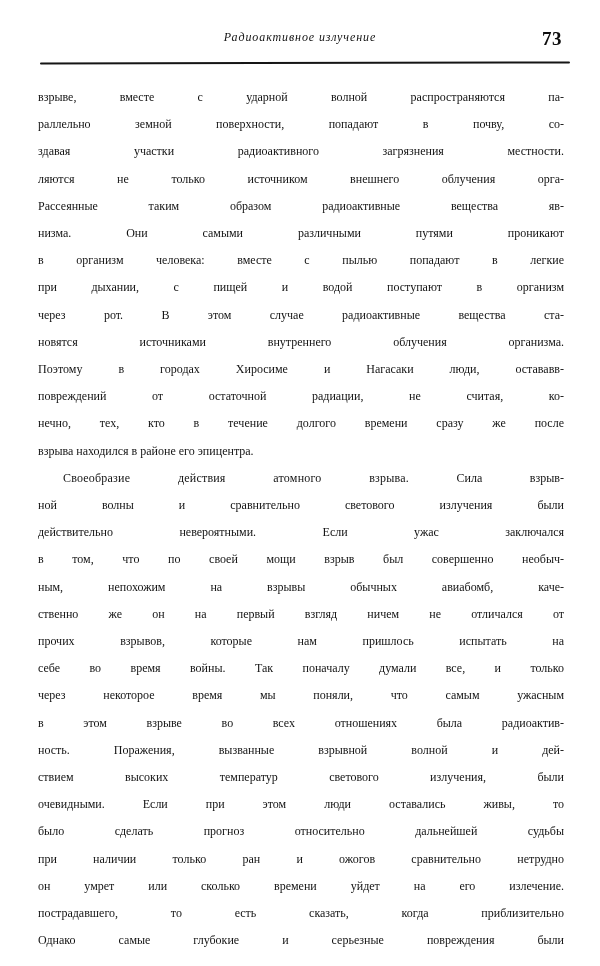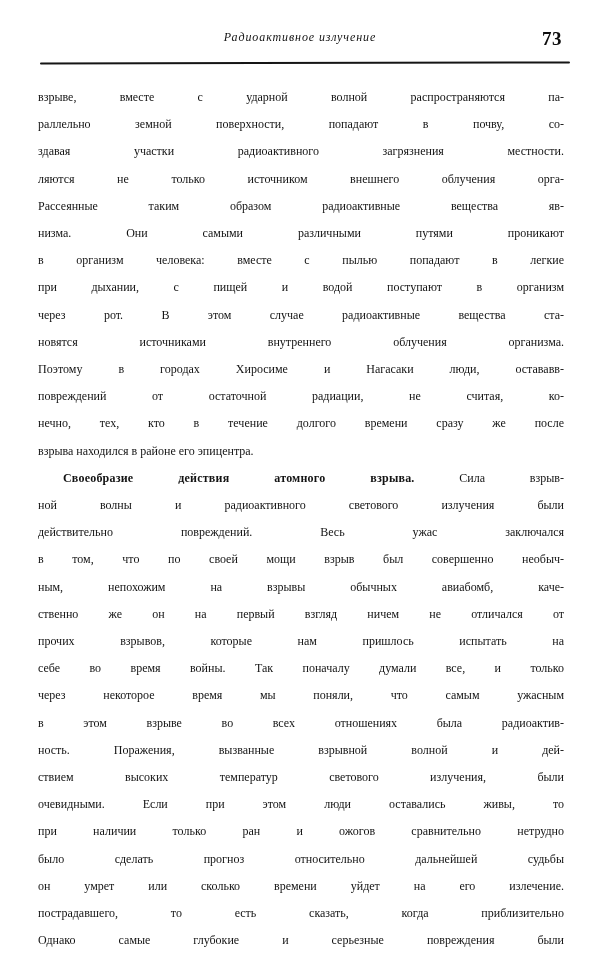--- a/index.html
+++ b/index.html
@@ -90,21 +90,21 @@
   
   .ln.last {
     text-align: right;
     text-align-last: left;
   }
   .ln .ind {
     display: inline-block;
     width: 25px;
   }
   .ln b {
-    font-weight: bold;
+    font-weight: normal;
     letter-spacing: 0.2px;
   }
 </style>
 </head>
 <body>
 
 <div class="page">
 
   <div class="running-head">
     <div class="head-title">Радиоактивное излучение</div>
@@ -125,33 +125,33 @@
         <span class="ln">при дыхании, с пищей и водой поступают в организм</span>
         <span class="ln">через рот. В этом случае радиоактивные вещества ста-</span>
         <span class="ln">новятся источниками внутреннего облучения организма.</span>
         <span class="ln">Поэтому в городах Хиросиме и Нагасаки люди, остававв-</span>
         <span class="ln">повреждений от остаточной радиации, не считая, ко-</span>
         <span class="ln">нечно, тех, кто в течение долгого времени сразу же после</span>
         <span class="ln last">взрыва находился в районе его эпицентра.</span>
       </p>
     <p class="para">
         <span class="ln"><span class="ind"></span><b>Своеобразие действия атомного взрыва.</b> Сила взрыв-</span>
-        <span class="ln">ной волны и радиоактивного светового излучения были</span>
-        <span class="ln">действительно повреждений. Весь ужас заключался</span>
+        <span class="ln">ной волны и сравнительно светового излучения были</span>
+        <span class="ln">действительно невероятными. Если ужас заключался</span>
         <span class="ln">в том, что по своей мощи взрыв был совершенно необыч-</span>
         <span class="ln">ным, непохожим на взрывы обычных авиабомб, каче-</span>
         <span class="ln">ственно же он на первый взгляд ничем не отличался от</span>
         <span class="ln">прочих взрывов, которые нам пришлось испытать на</span>
         <span class="ln">себе во время войны. Так поначалу думали все, и только</span>
         <span class="ln">через некоторое время мы поняли, что самым ужасным</span>
         <span class="ln">в этом взрыве во всех отношениях была радиоактив-</span>
         <span class="ln">ность. Поражения, вызванные взрывной волной и дей-</span>
         <span class="ln">ствием высоких температур светового излучения, были</span>
         <span class="ln">очевидными. Если при этом люди оставались живы, то</span>
+        <span class="ln">было сделать прогноз относительно дальнейшей судьбы</span>
         <span class="ln">при наличии только ран и ожогов сравнительно нетрудно</span>
-        <span class="ln">было сделать прогноз относительно дальнейшей судьбы</span>
         <span class="ln">он умрет или сколько времени уйдет на его излечение.</span>
         <span class="ln">пострадавшего, то есть сказать, когда приблизительно</span>
         <span class="ln">Однако самые глубокие и серьезные повреждения были</span>
       </p>
   </div>
 
 </div>
 
 </body></html>

